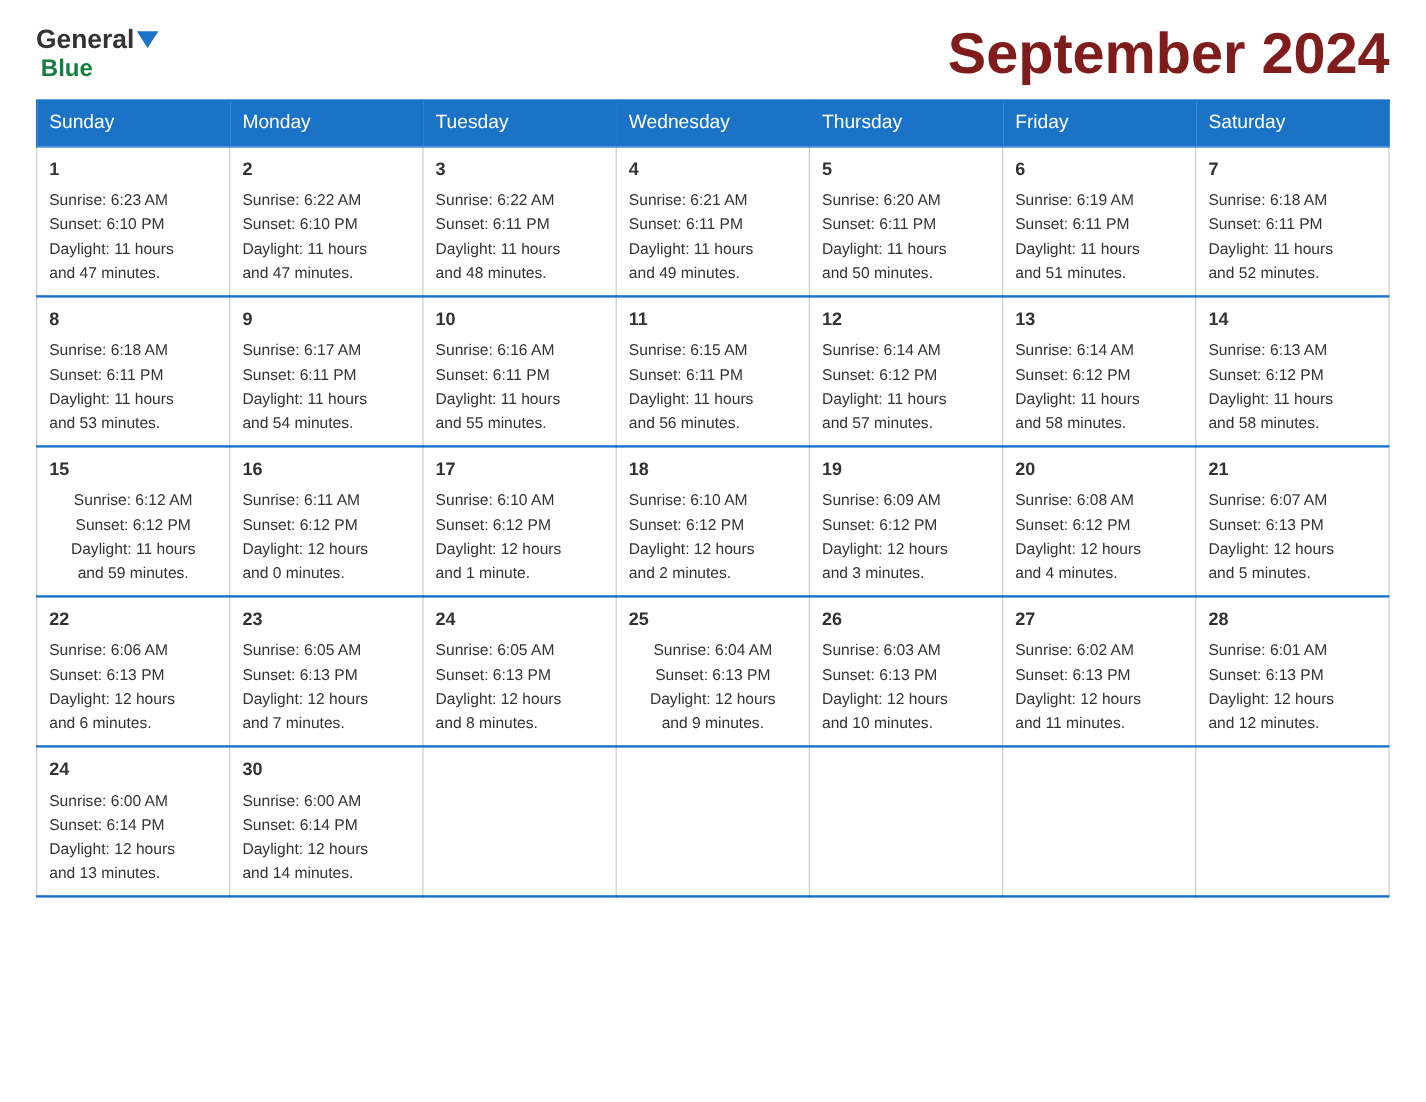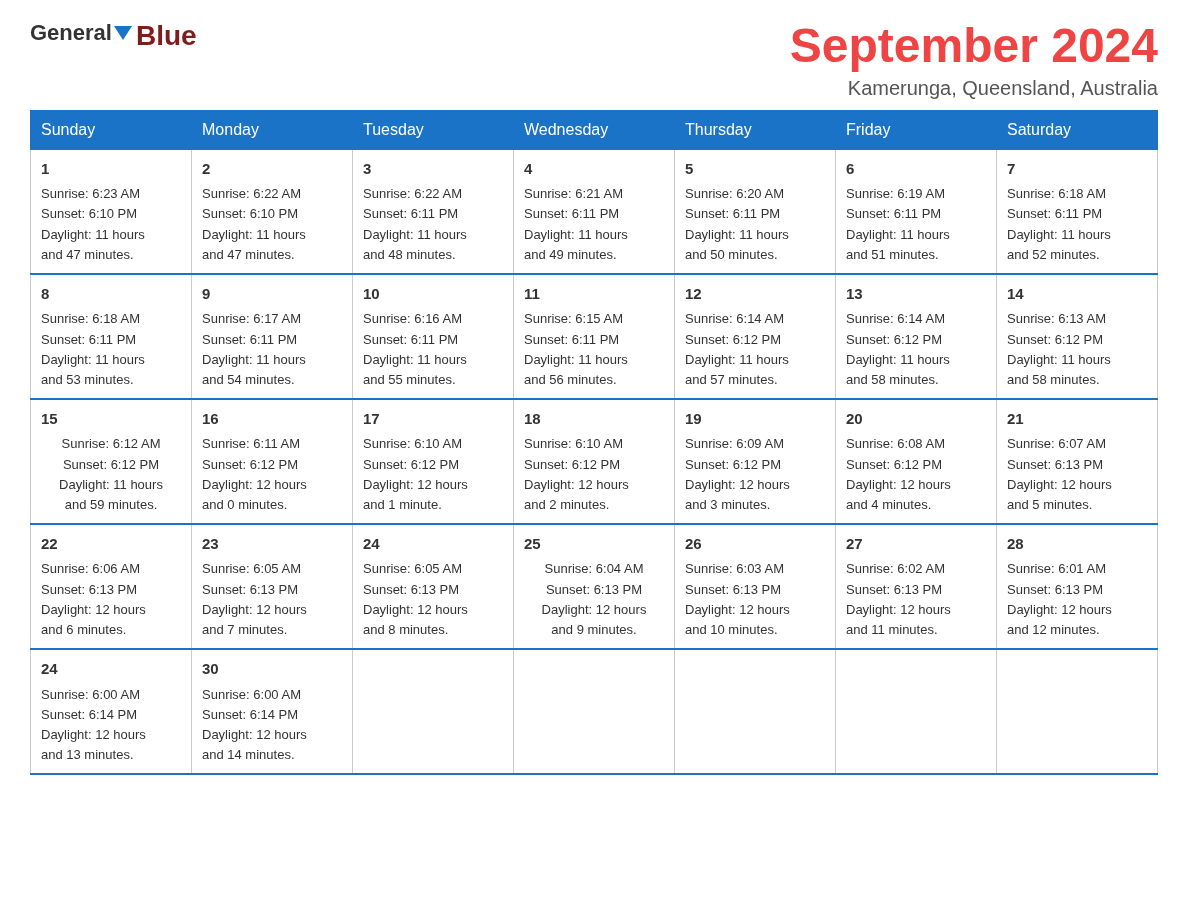--- a/index.html
+++ b/index.html
@@ -20,32 +20,32 @@
       display: flex;
       align-items: center;
       gap: 4px;
     }
     .logo-text-general {
       font-size: 22px;
       font-weight: bold;
       color: #333;
     }
     .logo-text-blue {
-      font-size: 28px;
+      font-size: 20px;
       font-weight: bold;
-      color: #7f1d1d;
+      color: #15803d;
       text-align: right;
     }
     .title-block {
       text-align: right;
     }
     .calendar-title {
       font-size: 48px;
       font-weight: bold;
-      color: #ef4444;
+      color: #7f1d1d;
       line-height: 1.1;
     }
     .calendar-subtitle {
       font-size: 20px;
       color: #555;
       margin-top: 4px;
     }
     .calendar {
       width: 100%;
       border-collapse: collapse;
@@ -86,33 +86,32 @@
     }
     .empty-cell {
       background: #fff;
     }
   </style>
 </head>
 <body>
 
 <div class="header">
   <div class="logo">
-    <div style="display:flex; flex-direction:row; align-items:flex-start;">
+    <div style="display:flex; flex-direction:column; align-items:flex-start;">
       <div style="display:flex; align-items:center;">
         <span class="logo-text-general">General</span>
         <div style="display:flex; flex-direction:column; margin-left:2px;">
           <div style="width:0;height:0;border-left:9px solid transparent;border-right:9px solid transparent;border-top:14px solid #1a73c7;"></div>
         </div>
       </div>
       <span class="logo-text-blue" style="margin-left:4px;">Blue</span>
     </div>
   </div>
   <div class="title-block">
     <div class="calendar-title">September 2024</div>
-    <div class="calendar-subtitle">Kamerunga, Queensland, Australia</div>
   </div>
 </div>
 
 <table class="calendar">
   <thead>
     <tr id="header-row">
         <th>Sunday</th>
         <th>Monday</th>
         <th>Tuesday</th>
         <th>Wednesday</th>

